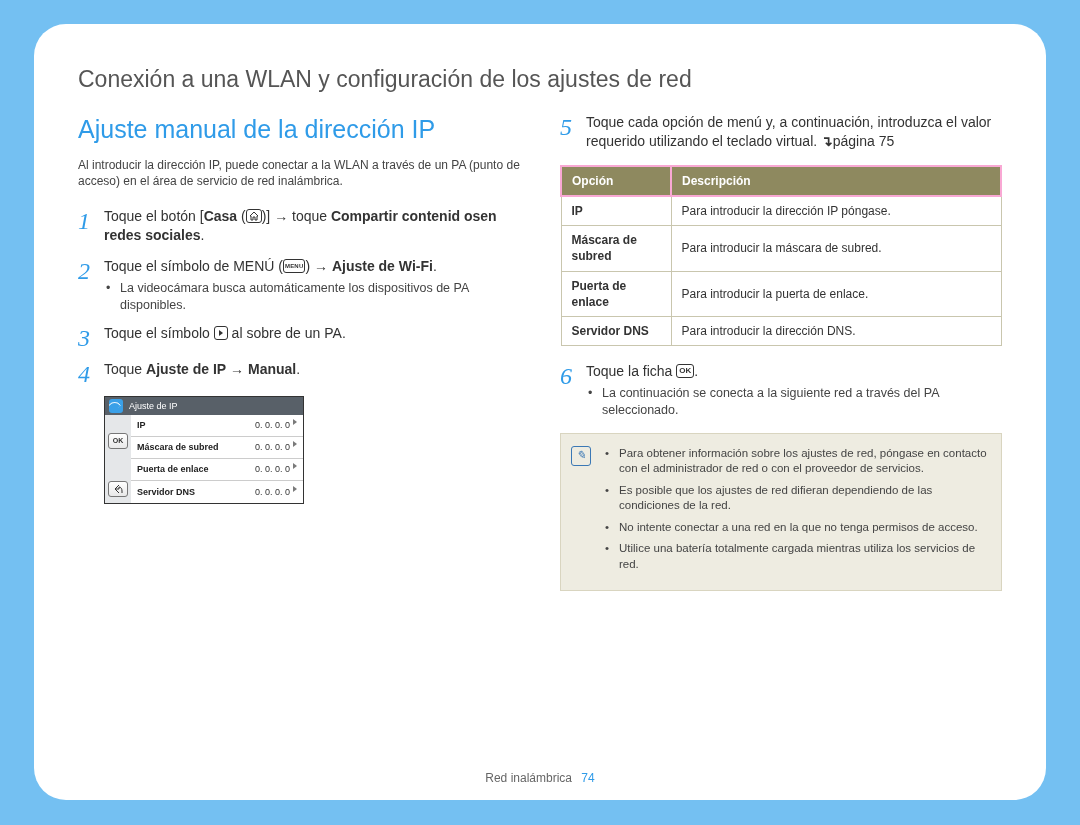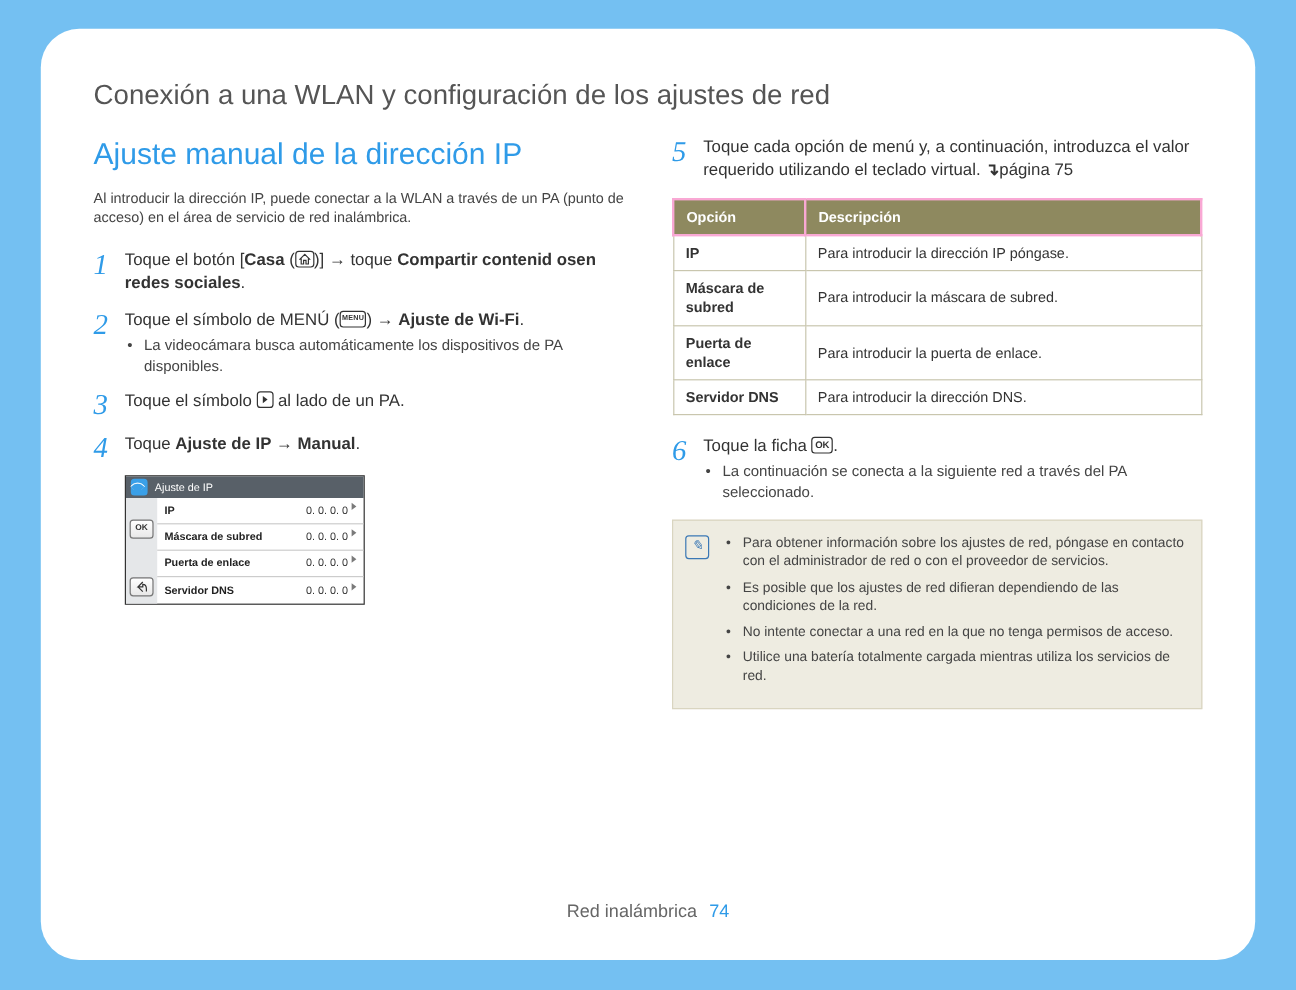--- a/index.html
+++ b/index.html
@@ -202,23 +202,23 @@
     justify-content: center;
     color: #3b78b5;
     font-style: italic;
   }
   .note ul { list-style: none; }
   .note li { display: flex; margin-bottom: 6px; }
   .note li .dot { flex: 0 0 14px; }
 
   .footer {
     position: absolute;
-    left: 0; right: 0; bottom: 30px;
+    left: 0; right: 0; bottom: 14px;
     text-align: center;
-    font-size: 15px;
+    font-size: 12px;
     color: #666;
   }
   .footer .pnum { color: #2f9be8; margin-left: 6px; }
   .ret-arrow { font-weight: bold; }
 </style>
 </head>
 <body>
 
 <div class="page">
   <div class="page-title">Conexión a una WLAN y configuración de los ajustes de red</div>
@@ -256,21 +256,21 @@
       </div>
 
       <div class="step">
         <div class="step-num">3</div>
         <div class="step-body">
           <div class="main-line">
             <span>Toque el símbolo </span><span class="inline-icon arrow">
                 <svg viewBox="0 0 8 8">
                   <path d="M2 1 L6 4 L2 7 Z" fill="#333"></path>
                 </svg>
-              </span><span> al lado de un PA.</span>
+              </span><span> al sobre de un PA.</span>
           </div>
         </div>
       </div>
 
       <div class="step">
         <div class="step-num">4</div>
         <div class="step-body">
           <div class="main-line">
             <span>Toque </span><span class="bold">Ajuste de IP</span> <span class="arrow-right">→</span> <span class="bold">Manual</span><span>.</span>
           </div>

